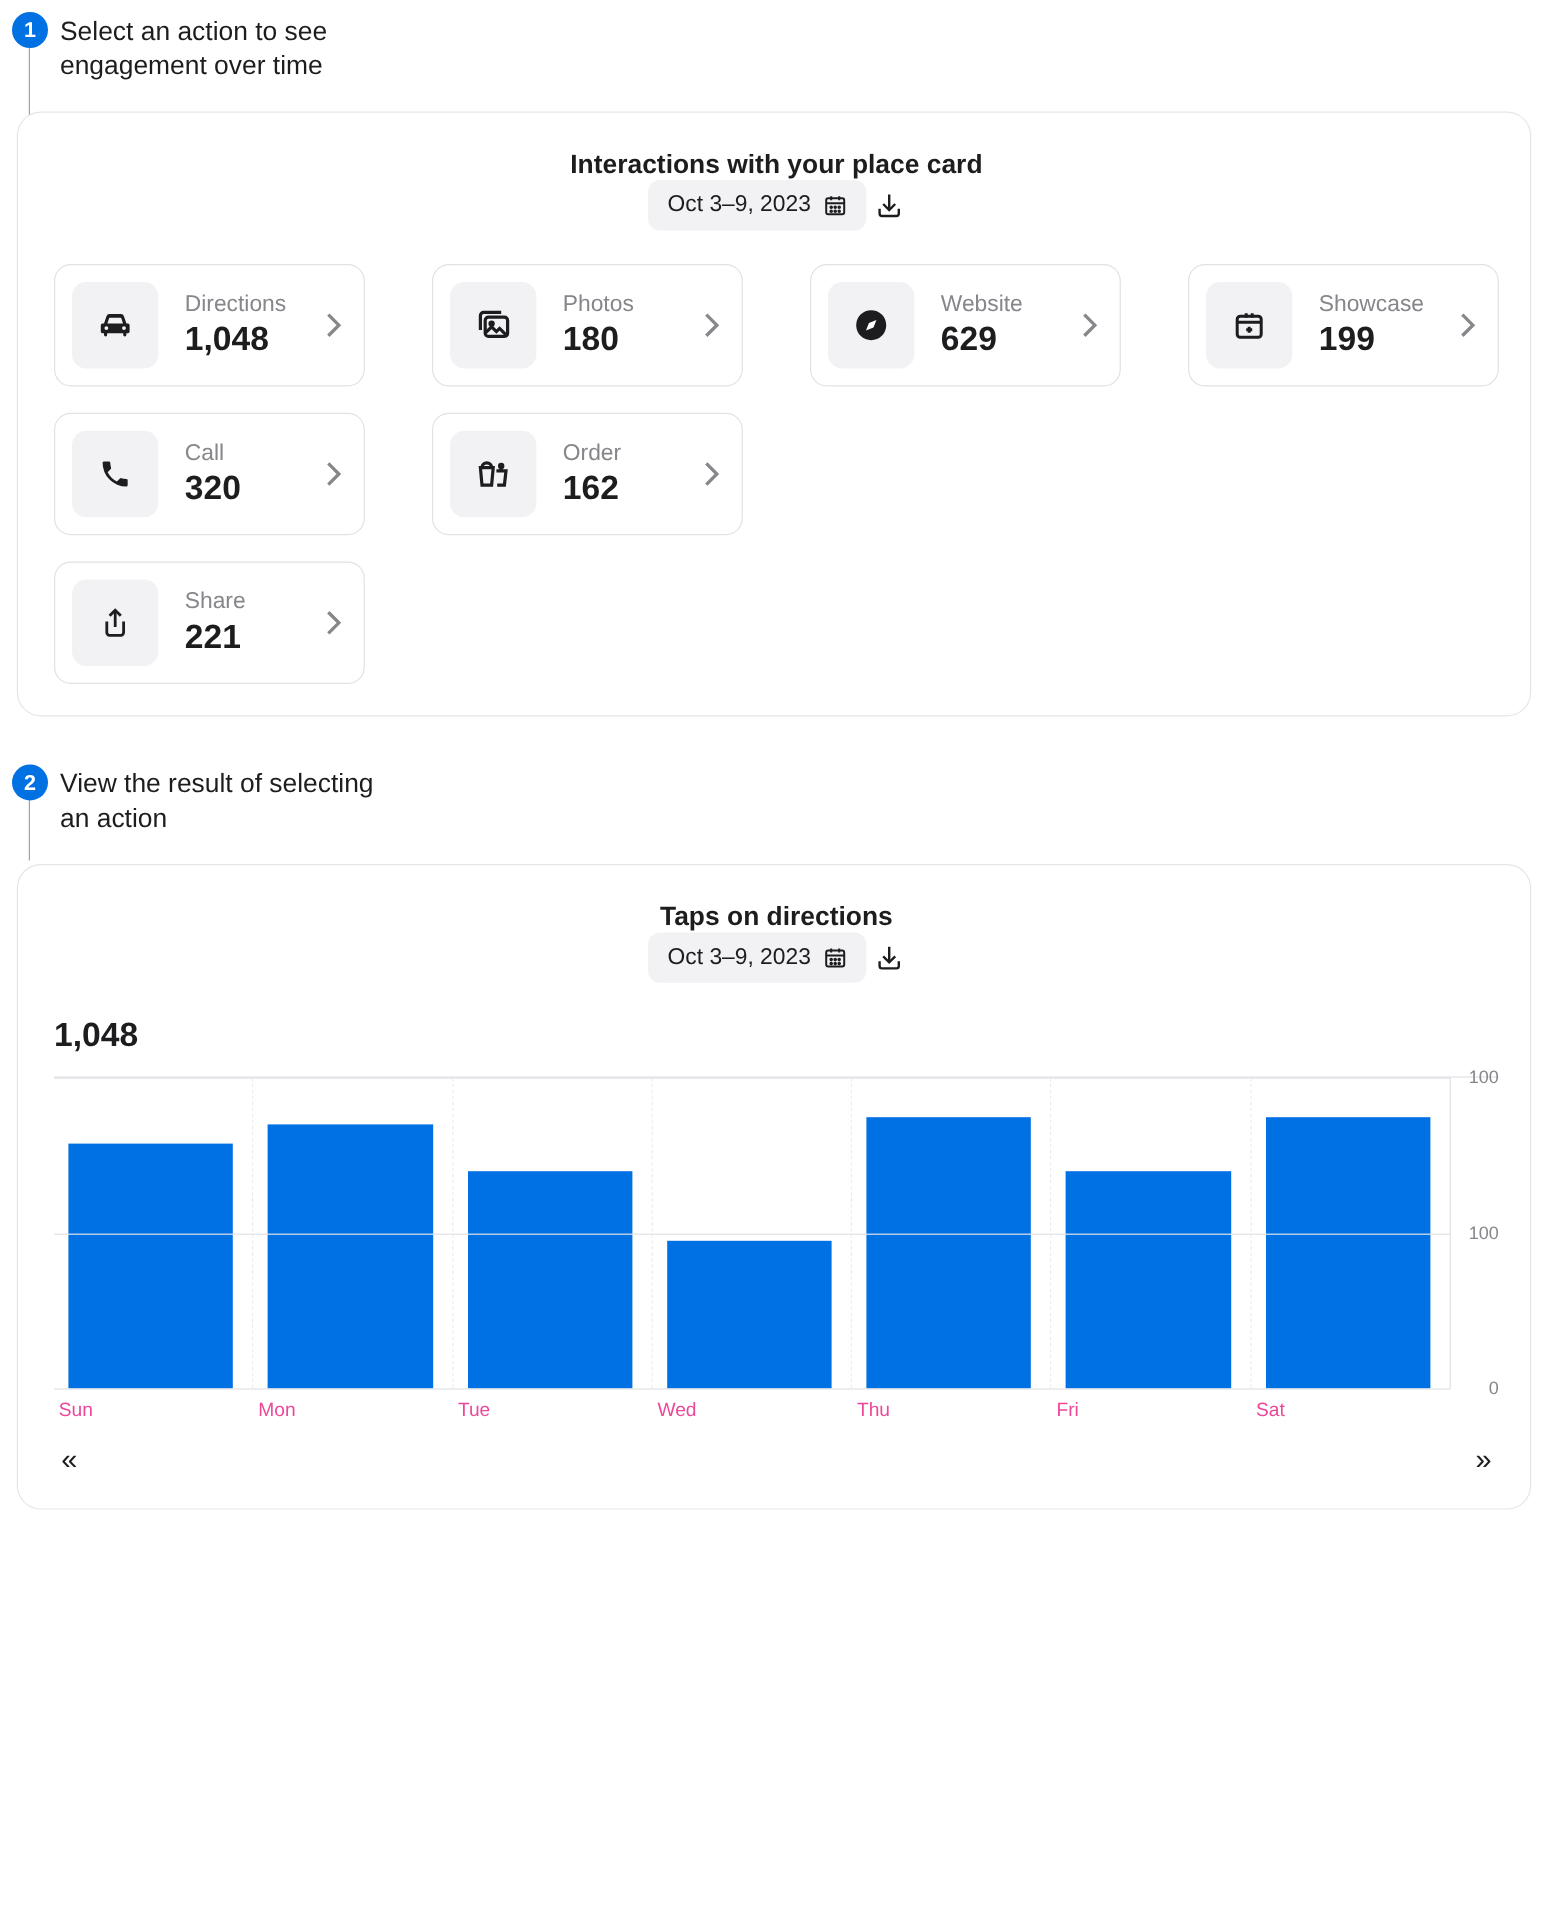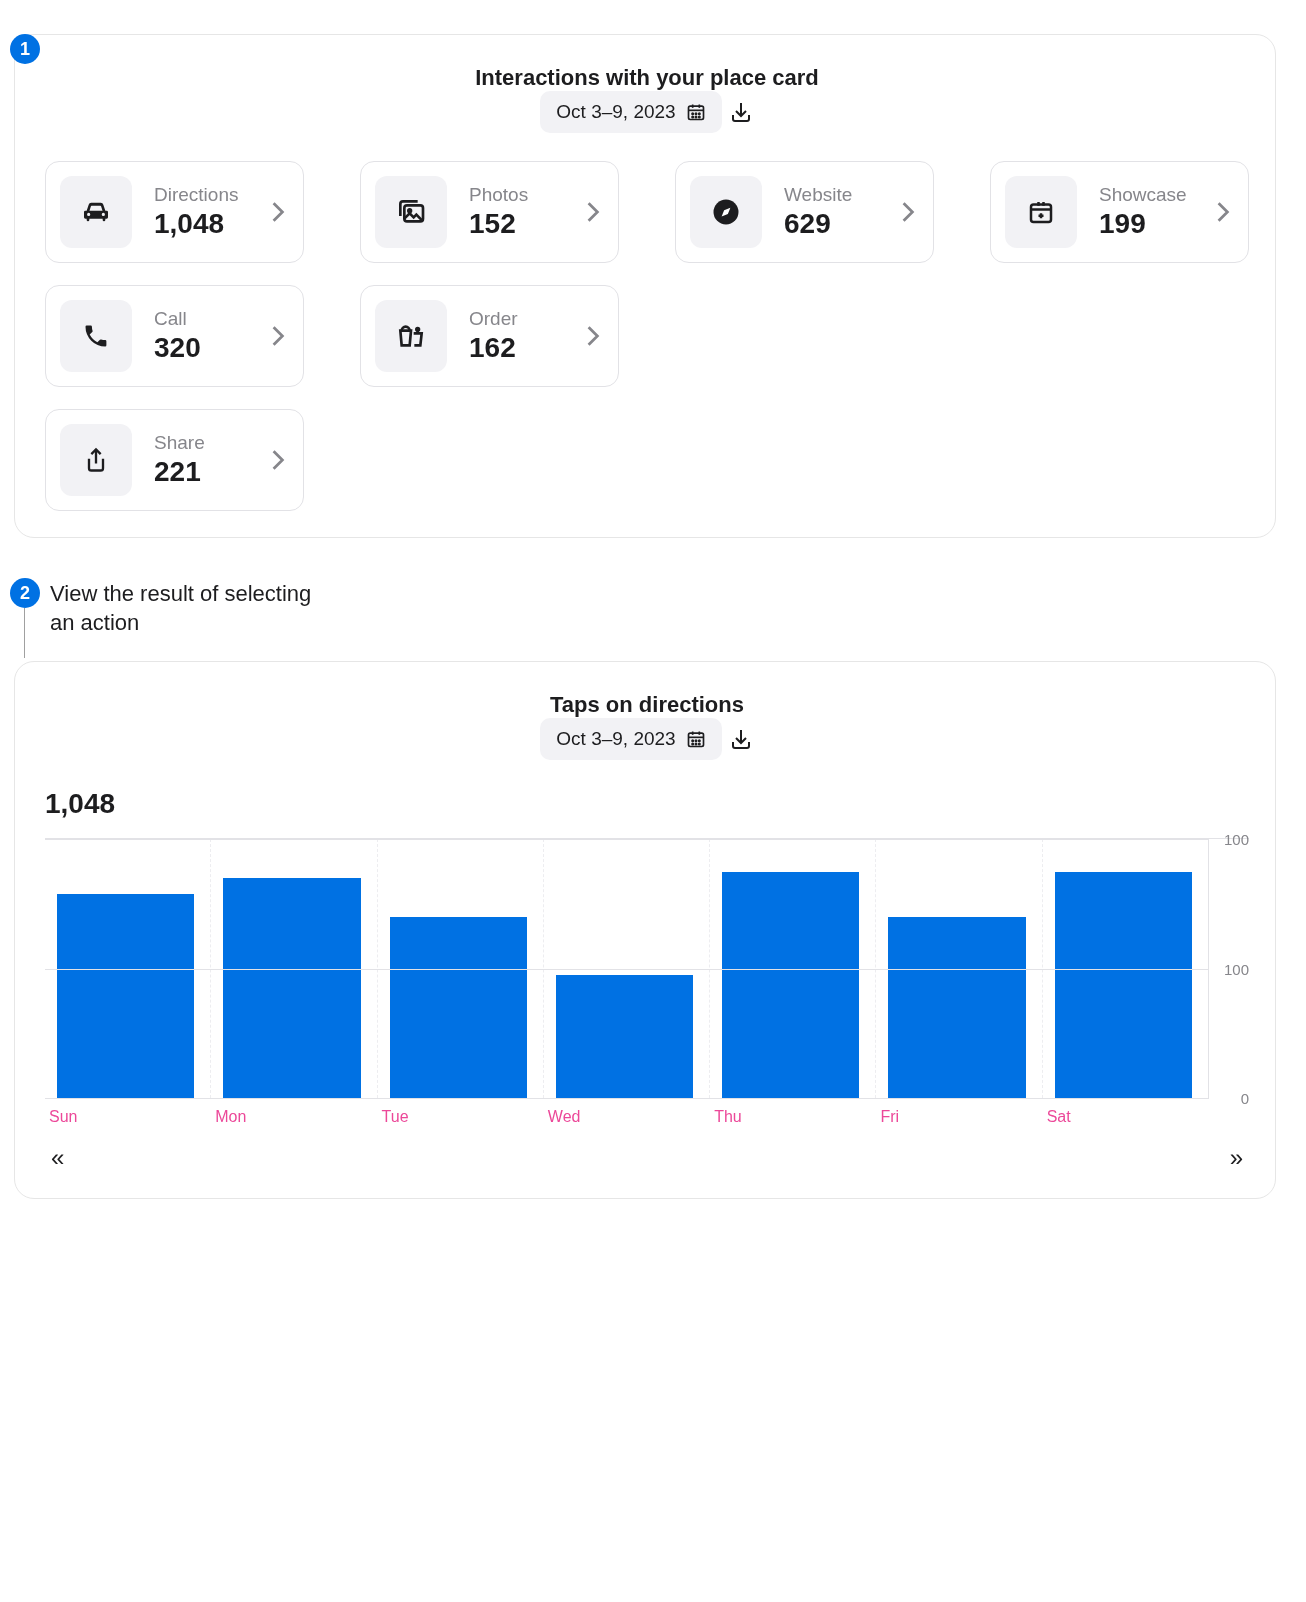--- a/index.html
+++ b/index.html
@@ -96,20 +96,21 @@
   .nav-arrows { display: flex; justify-content: space-between; margin-top: 18px; padding: 0 6px;}
   .nav-arrows span { font-size: 24px; color: #1d1d1f; cursor: pointer; }
   svg { display: block; }
   .leftcol-only { grid-column: 1; }
 </style>
 </head>
 <body>
 
 <div class="step-block">
   <div class="step-badge">1</div>
+  <div class="step-caption">Select an action to see engagement over time</div>
   <div class="connector-line" style="left:14px; top:30px; height:230px; width:20px;"></div>
 
   <div class="panel" style="margin-left:4px;">
     <div class="panel-header">
       <div class="panel-title">Interactions with your place card</div>
       <div class="panel-right">
         <div class="date-pill">
           <span>Oct 3–9, 2023</span>
           <span>
             <svg width="20" height="20" viewBox="0 0 24 24" fill="none" stroke="#1d1d1f" stroke-width="2">
@@ -157,21 +158,21 @@
           <div class="action-icon">
             <svg width="32" height="32" viewBox="0 0 24 24" fill="none" stroke="#1d1d1f" stroke-width="2">
               <rect x="7" y="7" width="14" height="12" rx="2"></rect>
               <path d="M7 17l4-4 3 3 2-2 5 5"></path>
               <circle cx="11" cy="11" r="1" fill="#1d1d1f"></circle>
               <path d="M4 15V6a2 2 0 012-2h11"></path>
             </svg>
           </div>
           <div class="action-text">
             <div class="action-label">Photos</div>
-            <div class="action-value">152</div>
+            <div class="action-value">180</div>
           </div>
           <div class="chev">
             <svg viewBox="0 0 12 20" fill="none" stroke="#86868b" stroke-width="2.5">
               <path d="M2 2l8 8-8 8"></path>
             </svg>
           </div>
         </div>
         <div class="action-card">
           <div class="action-icon">
             <svg width="30" height="30" viewBox="0 0 24 24" fill="#1d1d1f">

